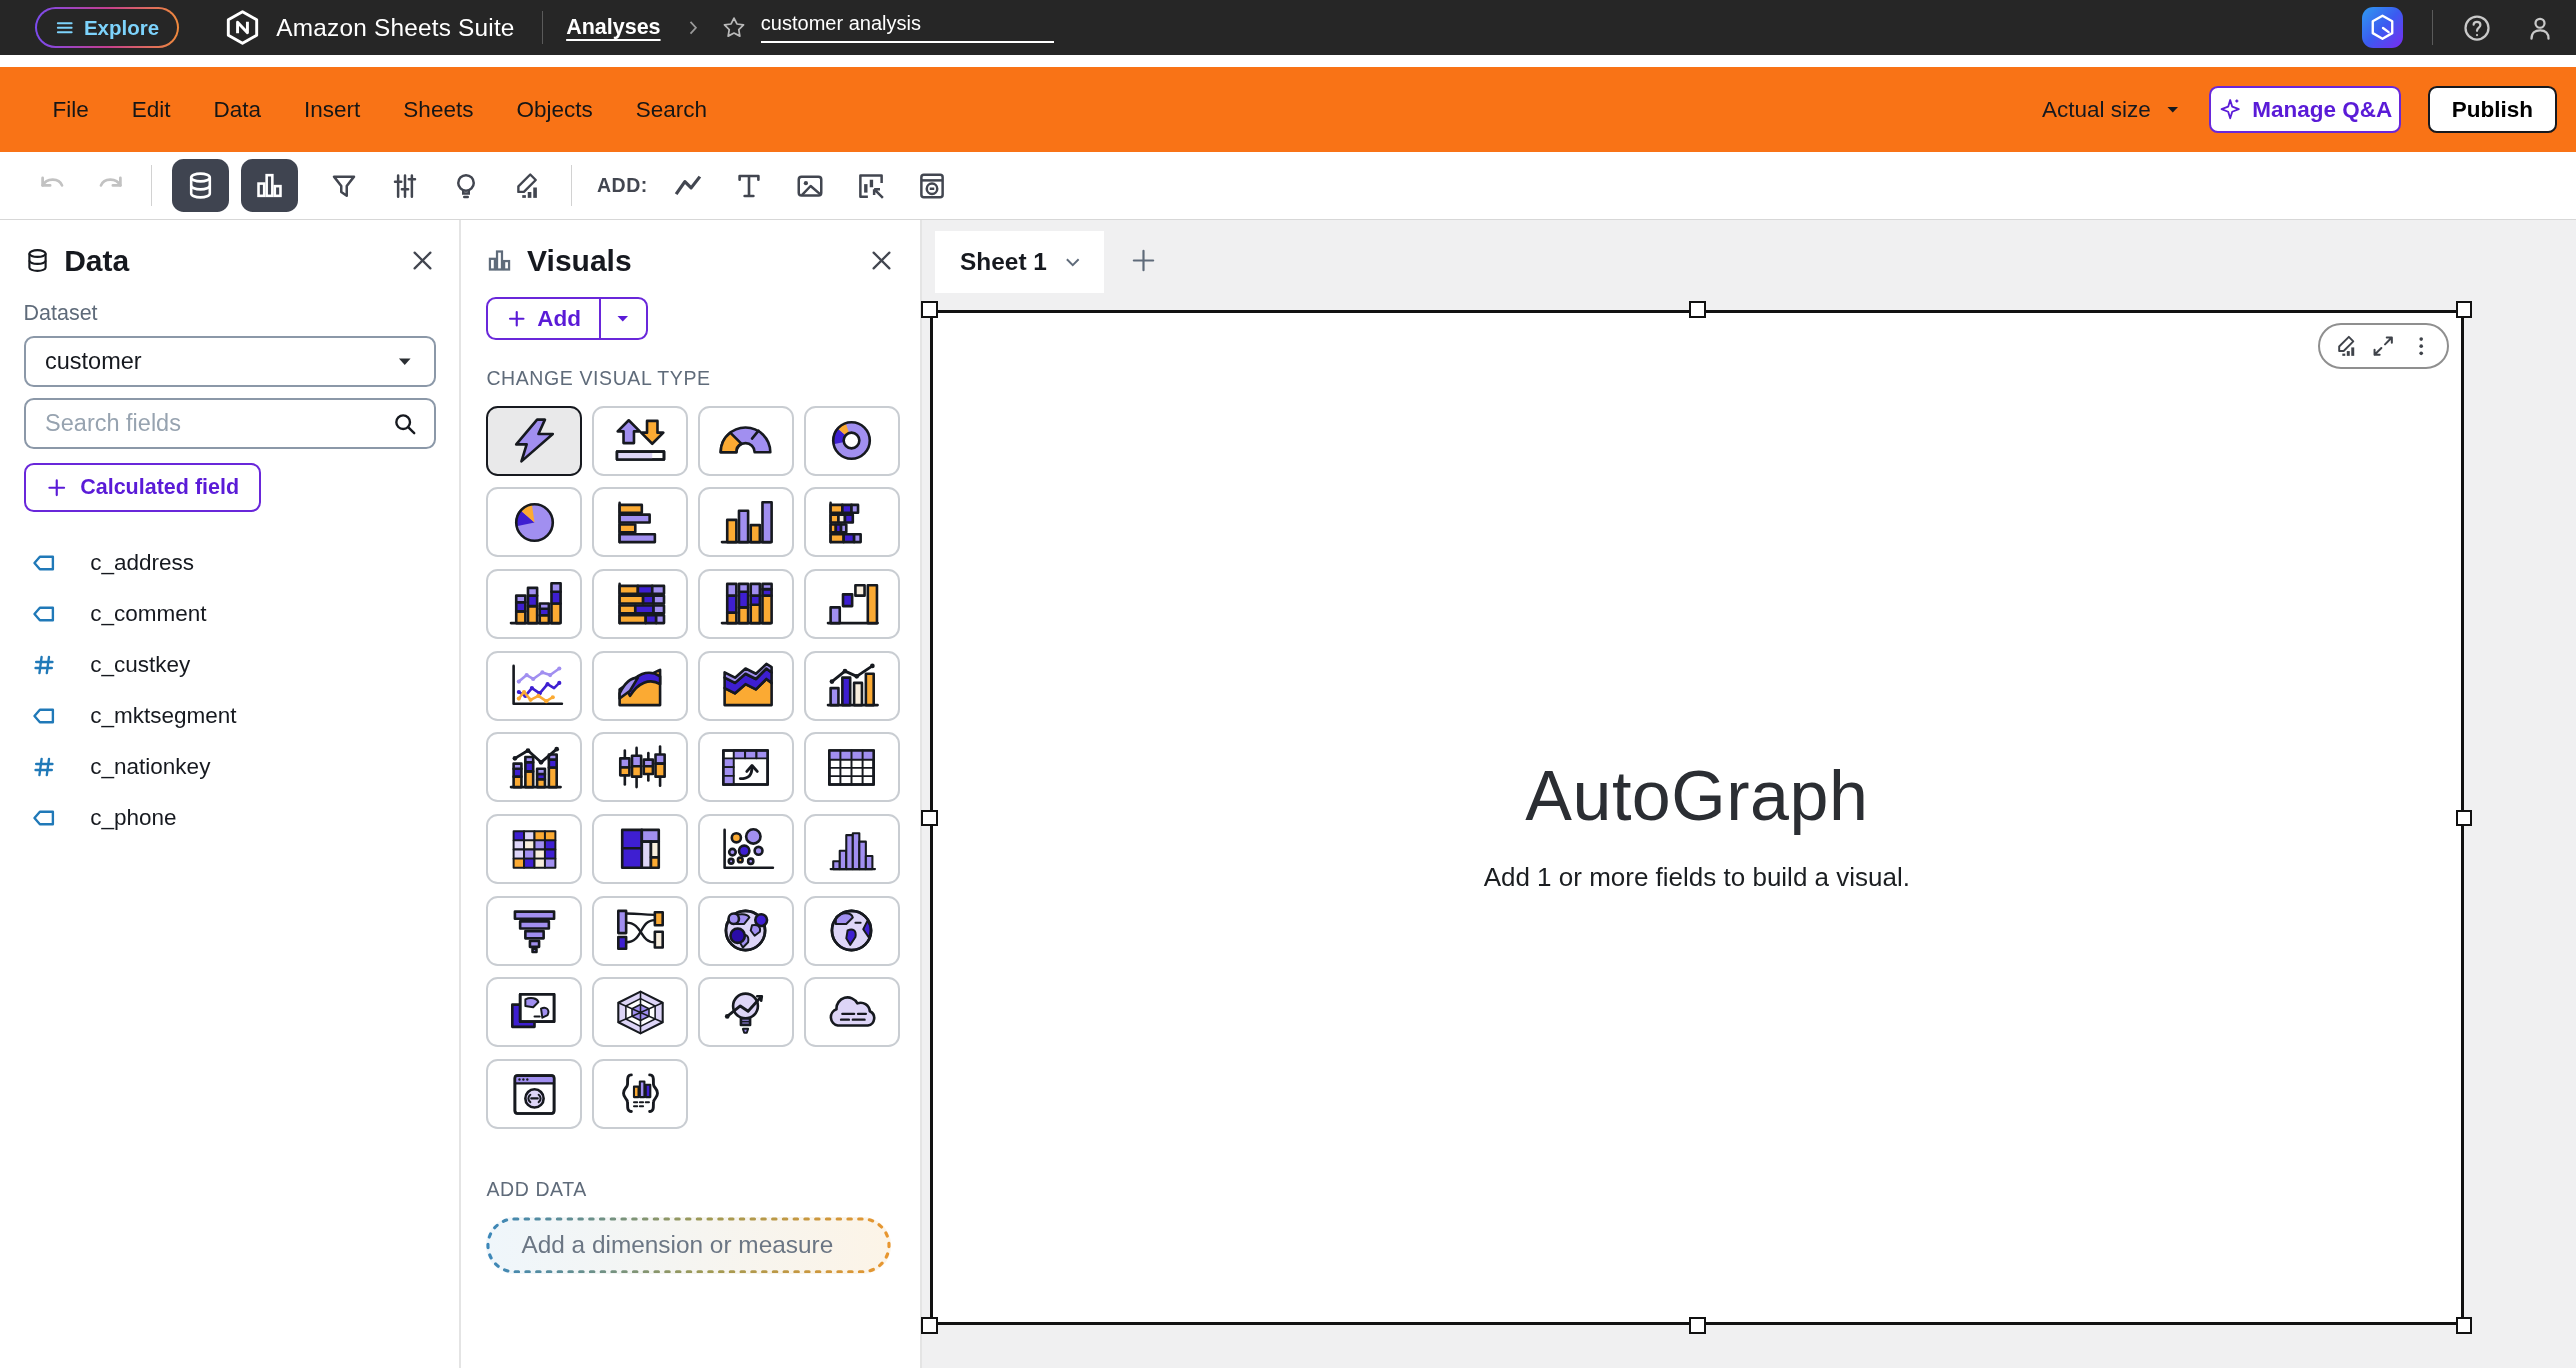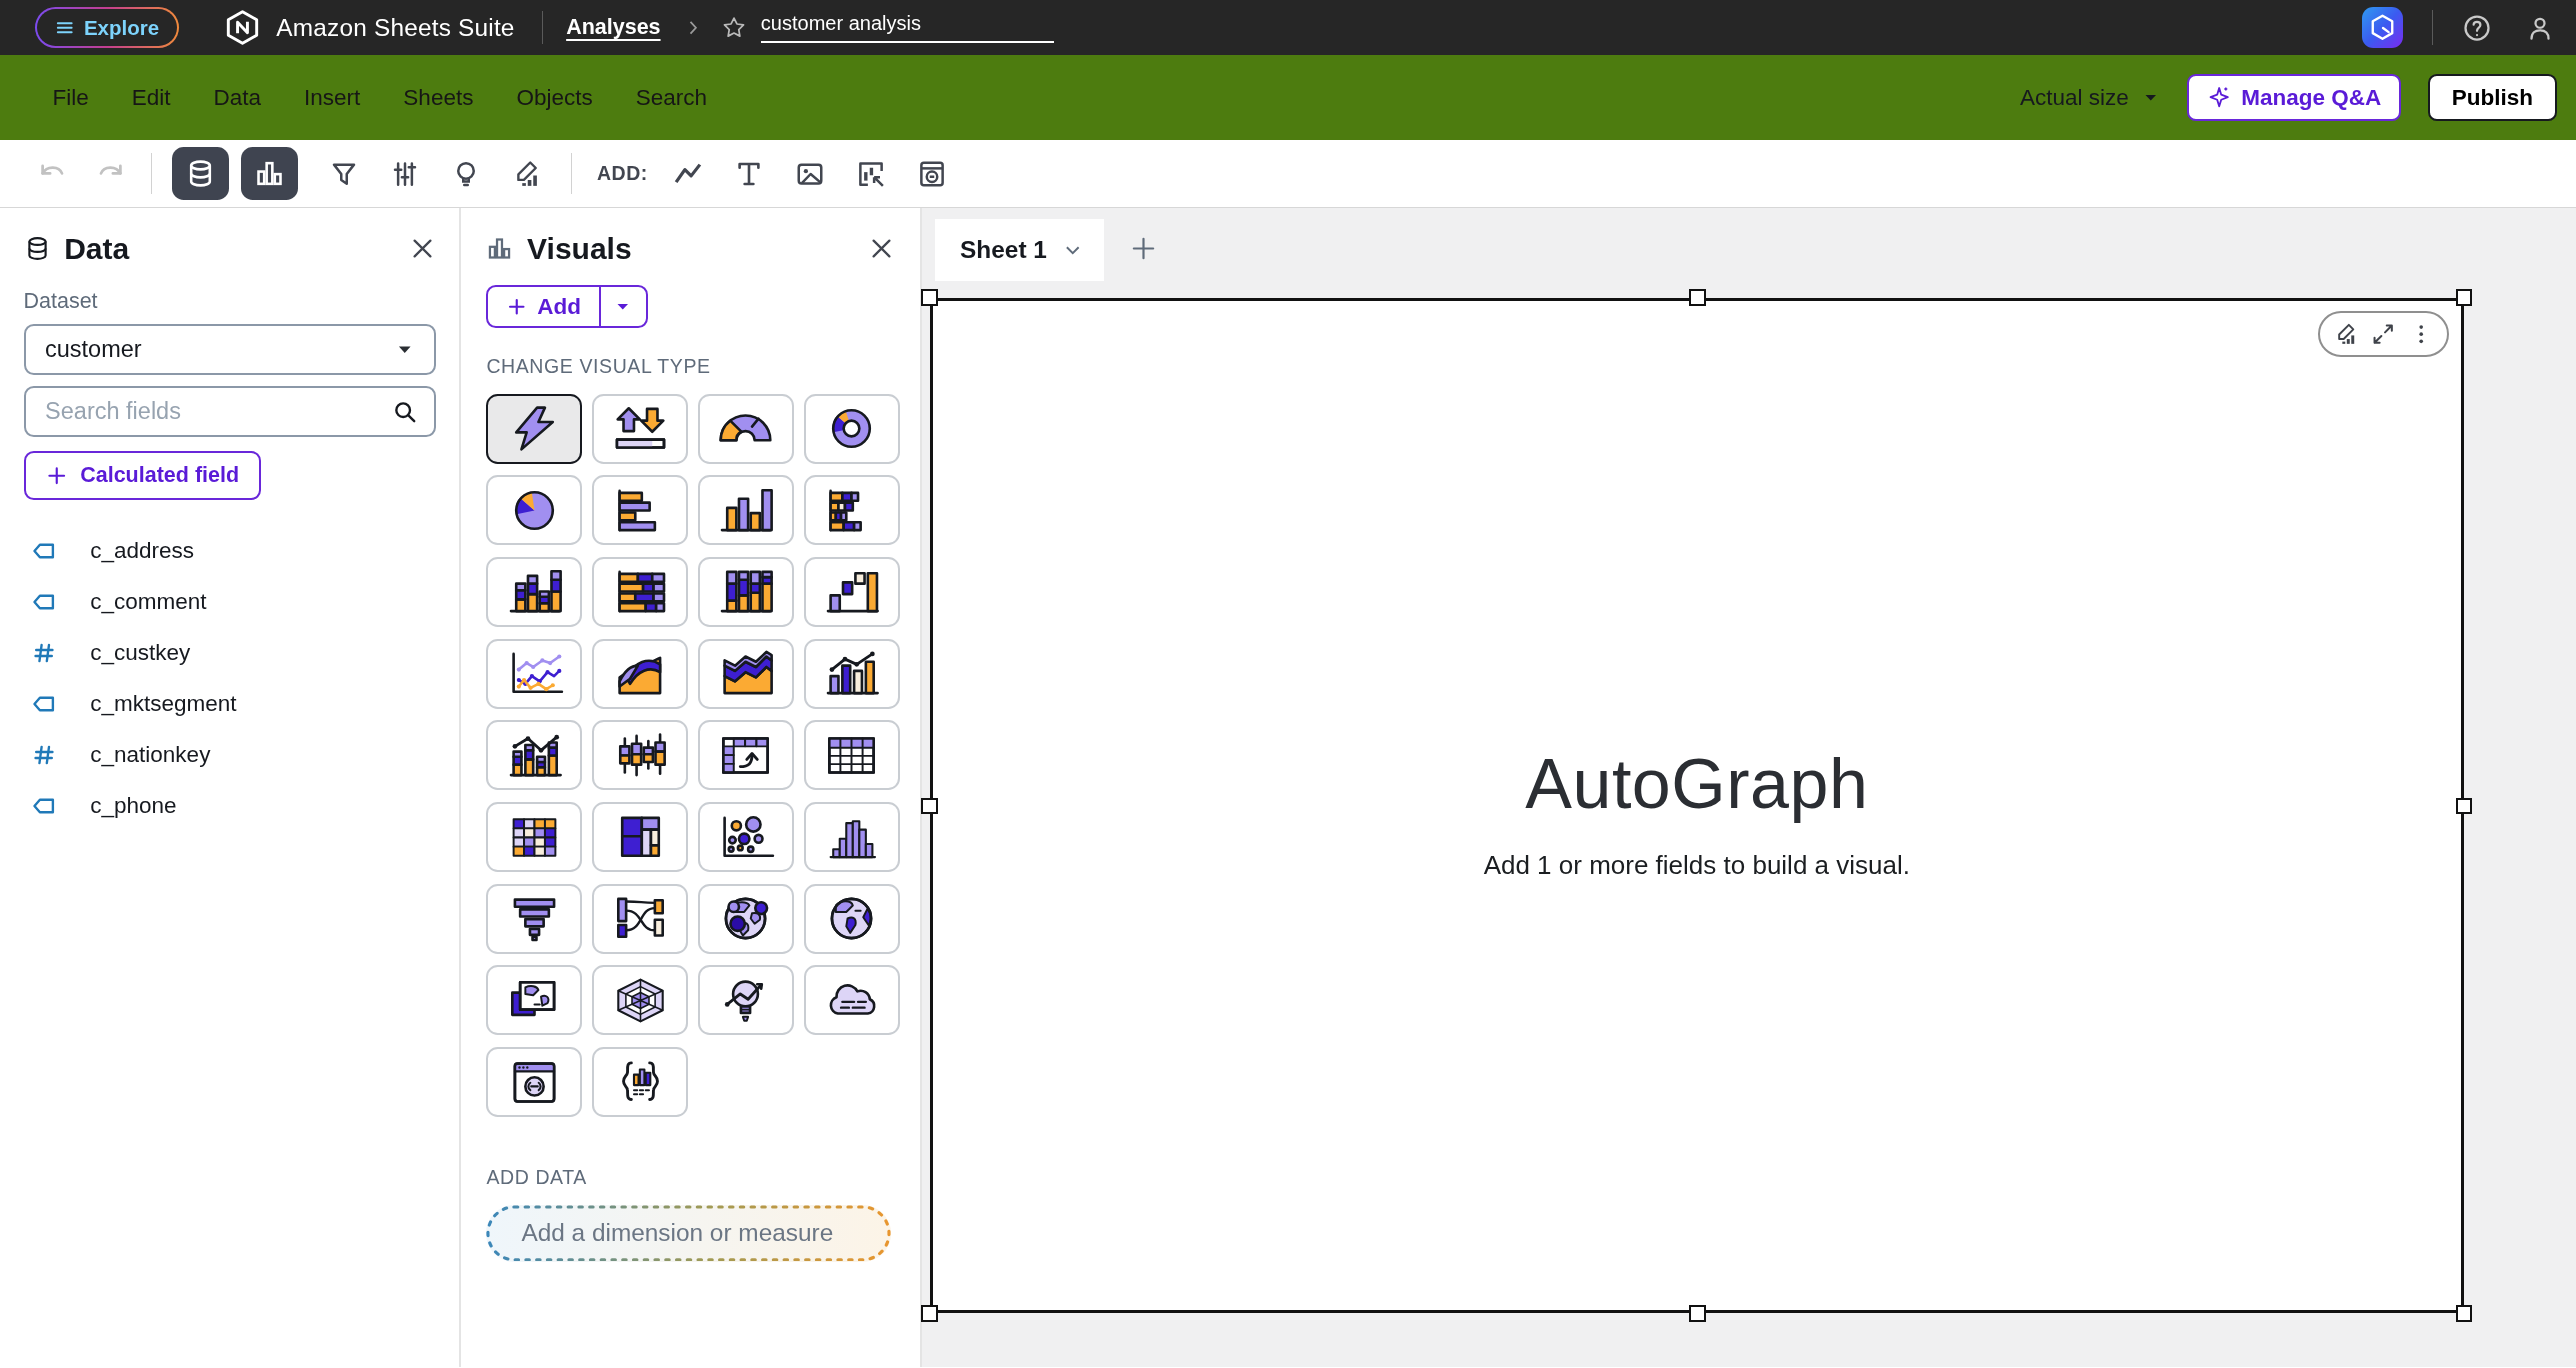--- a/index.html
+++ b/index.html
@@ -20,26 +20,26 @@
   .crumb-chev { width:21.5px; height:21.5px; color:#9a9a9a; margin:0 17.6px 0 21.5px; }
   .star-ic { width:26px; height:26px; color:#b9b9b9; margin-right:13.7px; cursor:pointer; }
   .doc-title { font-size:20px; padding-bottom:5.9px; border-bottom:2px solid #ffffff; min-width:293px; cursor:text; }
   .topbar-right { margin-left:auto; display:flex; align-items:center; margin-right:21.5px; }
   .qapp-ic { width:41px; height:41px; cursor:pointer; }
   .tb-divider2 { width:1px; height:35px; background:#5a5a5a; margin:0 29px; }
   .help-ic,.user-ic { width:30px; height:30px; color:#c9c9c9; cursor:pointer; }
   .user-ic { margin-left:33px; }
 
   
-  .menubar { height:85px; display:flex; align-items:center; padding:0 19.5px 0 31px; background:#4d7c0f; }
+  .menubar { height:85px; display:flex; align-items:center; padding:0 19.5px 0 31px; background:#f97316;margin-top:12px; }
   .menu-item { font-size:22.5px; padding:11.7px 21.5px; cursor:pointer; color:#161616; }
   .menubar-right { margin-left:auto; display:flex; align-items:center; gap:27px; }
   .zoom-select { display:flex; align-items:center; gap:11.7px; font-size:22.5px; cursor:pointer; }
   .zoom-select svg { width:19.5px; height:19.5px; }
-  .btn-qa { display:flex; align-items:center; gap:9.8px; height:47px; padding:0 18px;
+  .btn-qa { display:flex; align-items:center; gap:9.8px; height:47px; padding:0 7px;
     border:2px solid #6927da; border-radius:8.8px; color:#5a1bd7; font-size:22.5px; font-weight:bold;
     background:#fff; cursor:pointer; }
   .btn-qa svg { width:24.4px; height:24.4px; }
   .btn-publish { height:47px; padding:0 21.5px; border:2px solid #16191f; border-radius:8.8px;
     font-size:22.5px; font-weight:bold; background:#fff; cursor:pointer; display:flex; align-items:center; }
 
   
   .toolbar { height:68px; display:flex; align-items:center; border-bottom:1px solid #d7d7d7; background:#fff; }
   .ticon { width:30px; height:30px; color:#424650; cursor:pointer; flex:none; }
   .ticon.disabled { color:#c2c2c2; }

